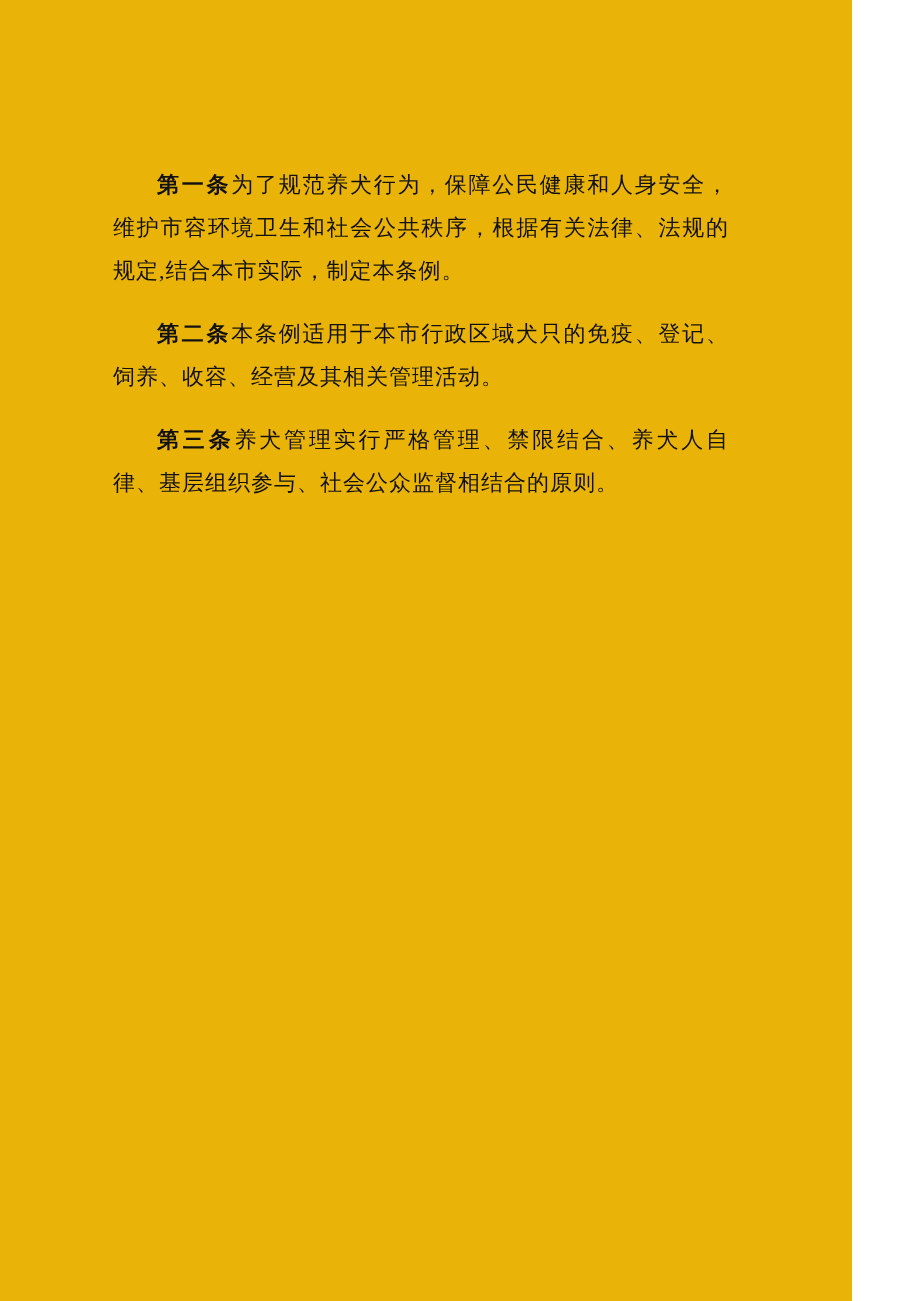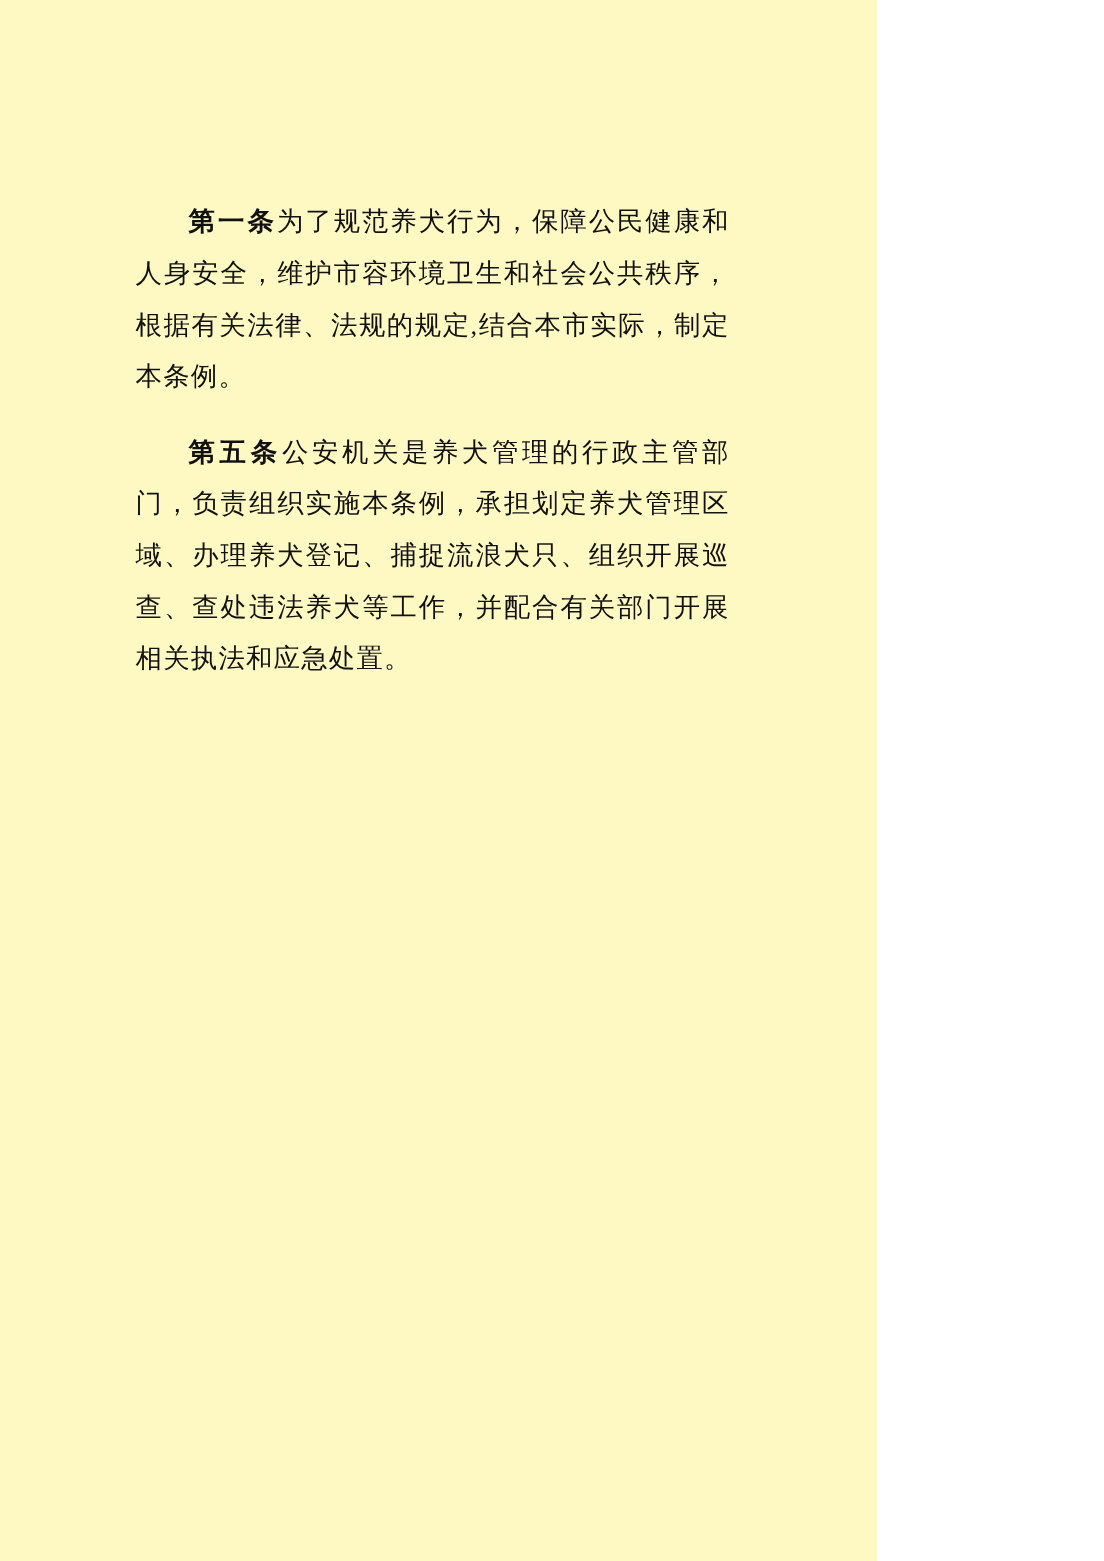--- a/index.html
+++ b/index.html
@@ -8,24 +8,24 @@
     background: #ffffff;
   }
   body {
     width: 920px;
     height: 1301px;
     position: relative;
     overflow: hidden;
   }
   .page {
     box-sizing: border-box;
-    width: 731px;
+    width: 852px;
     height: 1301px;
     padding: 163px 123px 40px 113px;
-    background: #fef9c3;
+    background: #eab308;
     font-family: "Liberation Serif", "DejaVu Serif", serif;
   }
   .para {
     margin: 0 0 20px 0;
     font-size: 22px;
     line-height: 43px;
     color: #111111;
     text-indent: 44px;
     text-align: justify;
     letter-spacing: 1px;
@@ -36,20 +36,21 @@
     letter-spacing: 2px;
   }
 </style>
 </head>
 <body>
 
 <div class="page">
 
   <p class="para"><span class="article-label">第一条</span><span>为了规范养犬行为，保障公民健康和人身安全，维护市容环境卫生和社会公共秩序，根据有关法律、法规的规定,结合本市实际，制定本条例。</span></p>
 
+  <p class="para"><span class="article-label">第二条</span><span>本条例适用于本市行政区域犬只的免疫、登记、饲养、收容、经营及其相关管理活动。</span></p>
 
 
+  <p class="para"><span class="article-label">第三条</span><span>养犬管理实行严格管理、禁限结合、养犬人自律、基层组织参与、社会公众监督相结合的原则。</span></p>
 
 
-  <p class="para"><span class="article-label">第五条</span><span>公安机关是养犬管理的行政主管部门，负责组织实施本条例，承担划定养犬管理区域、办理养犬登记、捕捉流浪犬只、组织开展巡查、查处违法养犬等工作，并配合有关部门开展相关执法和应急处置。</span></p>
 
 
 </div>
 
 </body></html>

